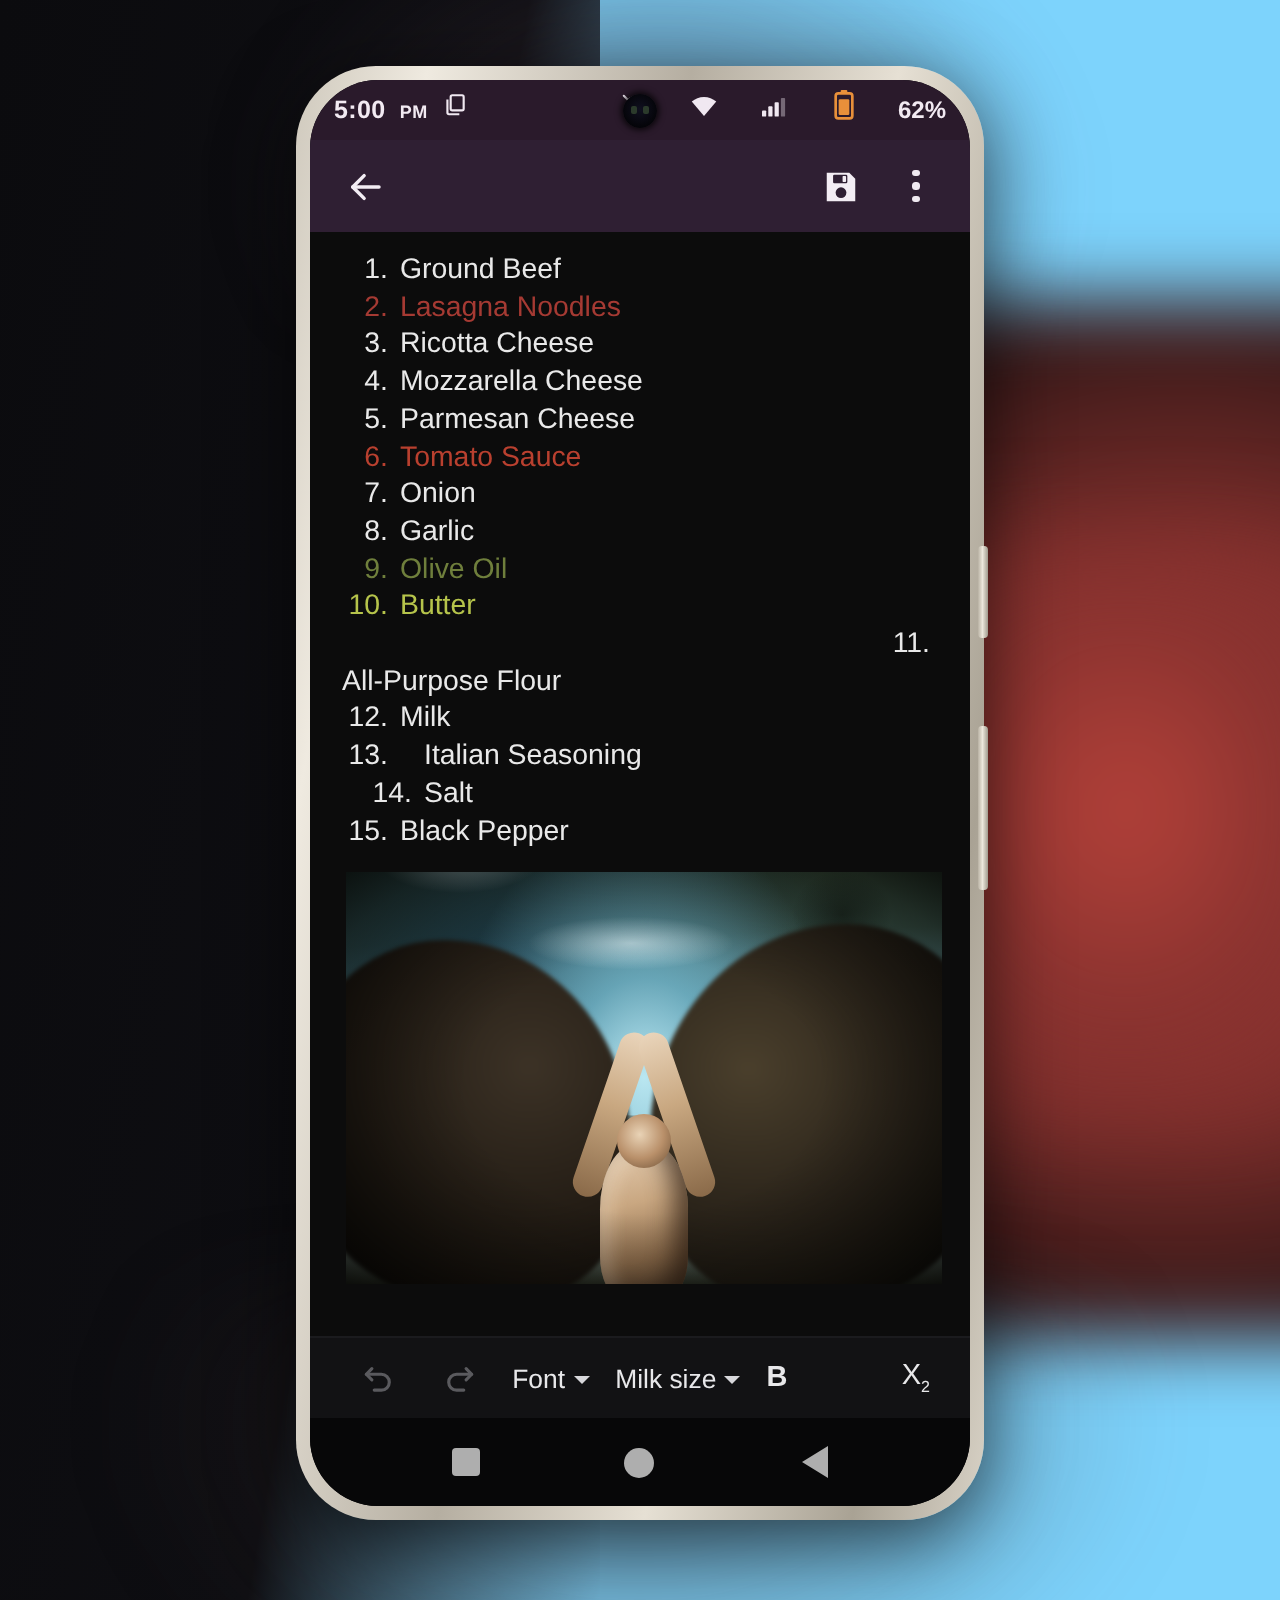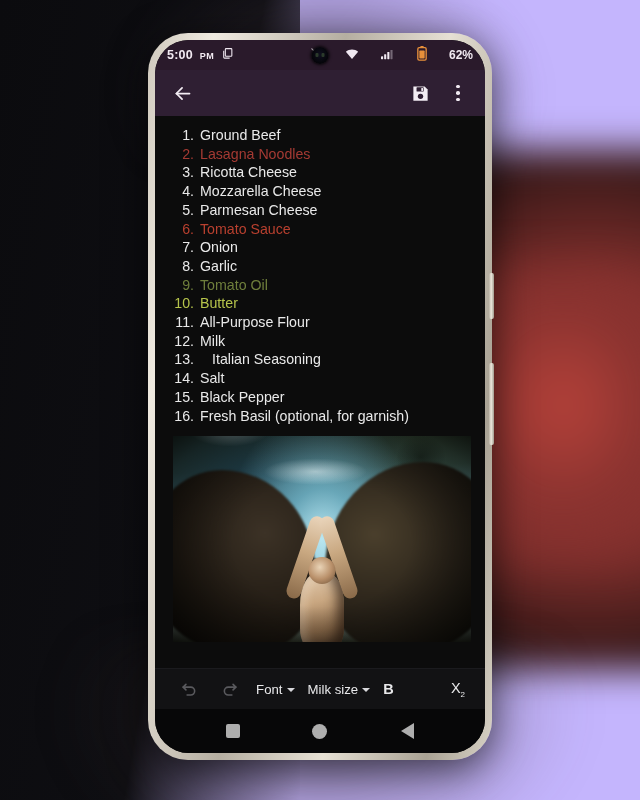--- a/index.html
+++ b/index.html
@@ -9,21 +9,21 @@
     height: 800px;
     overflow: hidden;
     font-family: "Liberation Sans", sans-serif;
   }
 
   
   #backdrop {
     position: relative;
     width: 640px;
     height: 800px;
-    background: #c4b5fd;
+    background: #7dd3fc;
     overflow: hidden;
   }
   .glow-red {
     position: absolute;
     right: -120px;
     top: 150px;
     width: 420px;
     height: 520px;
     background: radial-gradient(ellipse at 60% 50%,
                 #a63a35 0%, #8e3330 28%, #5d2422 52%,
@@ -451,49 +451,45 @@
             <li style="color: rgb(233, 233, 233);">
               <span class="num">7.</span>
               <span>Onion</span>
             </li>
             <li style="color: rgb(233, 233, 233);">
               <span class="num">8.</span>
               <span>Garlic</span>
             </li>
             <li style="color: rgb(111, 127, 60);">
               <span class="num">9.</span>
-              <span>Tomato Oil</span>
+              <span>Olive Oil</span>
             </li>
             <li style="color: rgb(182, 196, 75);">
               <span class="num">10.</span>
               <span>Butter</span>
             </li>
-            <li style="color: rgb(233, 233, 233);">
+            <li style="color: rgb(233, 233, 233); flex-direction: column;">
               <span class="num">11.</span>
               <span>All-Purpose Flour</span>
             </li>
             <li style="color: rgb(233, 233, 233);">
               <span class="num">12.</span>
               <span>Milk</span>
             </li>
             <li style="color: rgb(233, 233, 233); gap: 12px;">
               <span class="num">13.</span>
               <span>Italian Seasoning</span>
             </li>
-            <li style="color: rgb(233, 233, 233);">
+            <li style="color: rgb(233, 233, 233); margin-left: 12px;">
               <span class="num">14.</span>
               <span>Salt</span>
             </li>
             <li style="color: rgb(233, 233, 233);">
               <span class="num">15.</span>
               <span>Black Pepper</span>
-            </li>
-            <li style="color: rgb(233, 233, 233);">
-              <span class="num">16.</span>
-              <span>Fresh Basil (optional, for garnish)</span>
             </li>
           </ol>
 
         <div id="note-image-wrap">
           <div id="note-image">
             <div class="pic-sky"></div>
             <div class="pic-earth"></div>
             <div class="pic-earth-clouds"></div>
             <div class="pic-cliff-l"></div>
             <div class="pic-cliff-r"></div>

